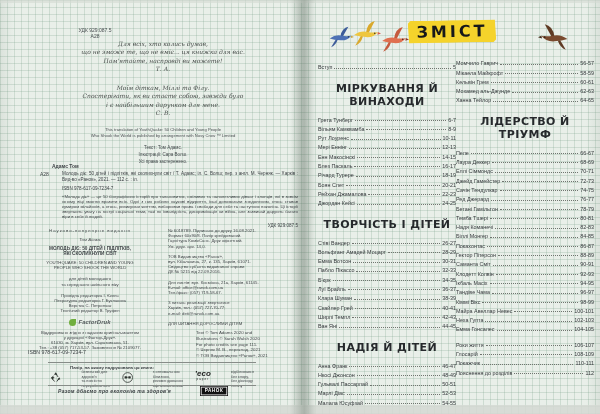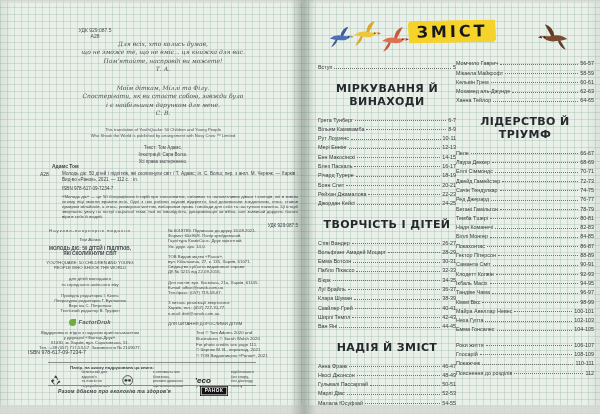--- a/index.html
+++ b/index.html
@@ -59,21 +59,21 @@
   .imprint-right > div{margin-bottom:5px;}
 
   .copyright{left:196px;top:330px;width:112px;font-size:4.4px;line-height:5.8px;color:#43484b;}
   .isbn-bottom{left:28px;top:349px;font-size:5.2px;color:#3c4144;}
 
   .rule{height:1px;background:#878c88;}
   .rule1{left:48px;top:362px;width:208px;}
   .rule2{left:48px;top:385px;width:208px;}
   .eco-header{left:70px;top:365px;width:170px;font-size:4.4px;font-weight:bold;color:#3e4346;}
   .eco-items{left:50px;top:370px;width:210px;display:flex;align-items:center;}
-  .eco-item{display:flex;align-items:flex-end;gap:20px;margin-right:8px;}
+  .eco-item{display:flex;align-items:flex-start;gap:20px;margin-right:8px;}
   .eco-text{font-size:3.8px;line-height:4.5px;color:#44494c;}
   .eco-logo{display:flex;flex-direction:column;align-items:center;line-height:1;}
   .eco-logo .big{font-weight:800;font-style:italic;font-size:8px;color:#1c1c1c;letter-spacing:0;}
   .eco-logo .sub{font-size:3px;letter-spacing:1px;color:#1c1c1c;}
   .eco-footer{left:58px;top:388px;width:150px;font-size:5px;font-weight:bold;font-style:italic;color:#3a3f42;letter-spacing:.3px;}
   .ranok-logo{left:200px;top:386px;width:28px;height:10px;background:#111;color:#fff;
     font-size:4.6px;font-weight:bold;text-align:center;line-height:10px;letter-spacing:.6px;
     box-shadow:inset 0 0 0 .8px #111, inset 0 0 0 1.6px #fff;}
 
   
@@ -380,21 +380,21 @@
       <div class="toc-row">
         <span class="toc-name">Ширлі Темпл</span>
         <span class="toc-leader"></span>
         <span class="toc-pages">42-43</span>
       </div>
       <div class="toc-row">
         <span class="toc-name">Ван Яні</span>
         <span class="toc-leader"></span>
         <span class="toc-pages">44-45</span>
       </div>
-      <div class="toc-header">НАДІЯ Й ЗМІСТ</div>
+      <div class="toc-header">НАДІЯ Й ДІТЕЙ</div>
       <div class="toc-row">
         <span class="toc-name">Анна Франк</span>
         <span class="toc-leader"></span>
         <span class="toc-pages">46-47</span>
       </div>
       <div class="toc-row">
         <span class="toc-name">Нкосі Джонсон</span>
         <span class="toc-leader"></span>
         <span class="toc-pages">48-49</span>
       </div>

